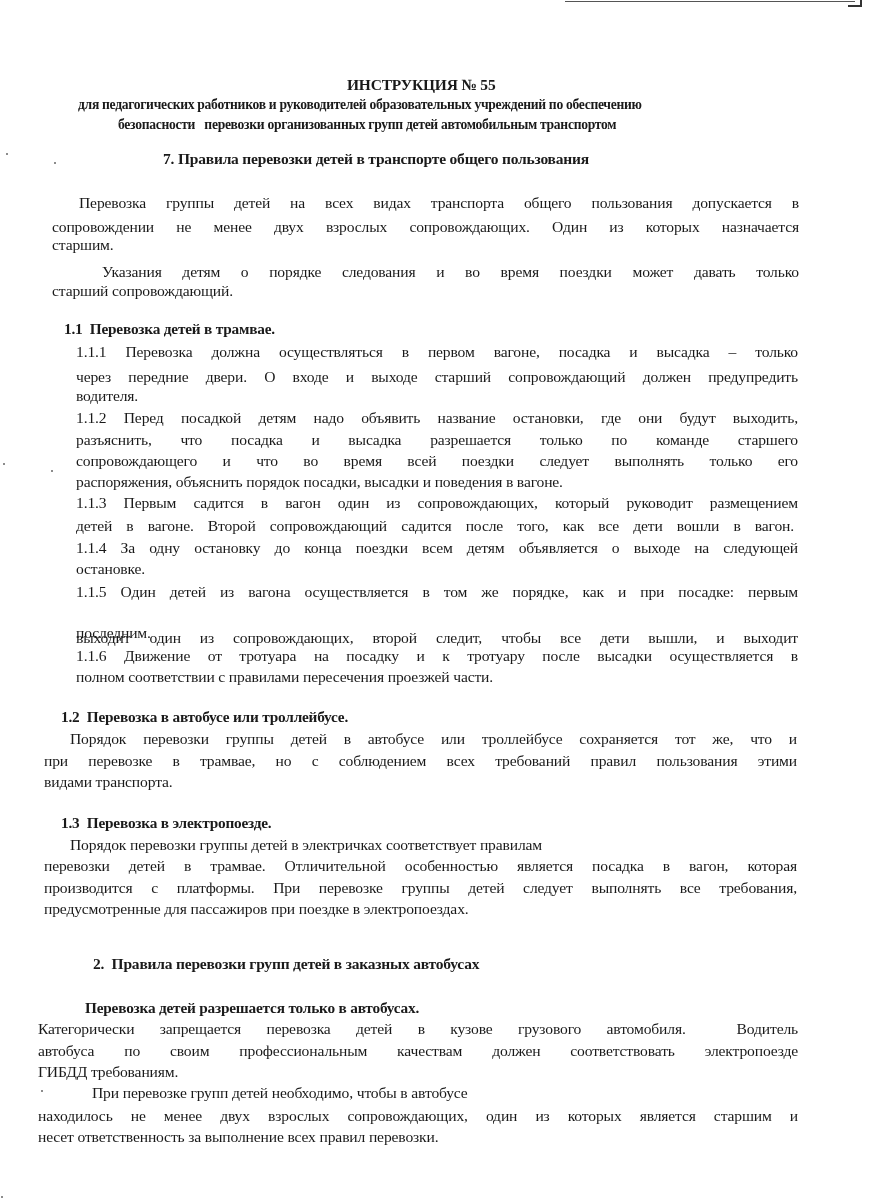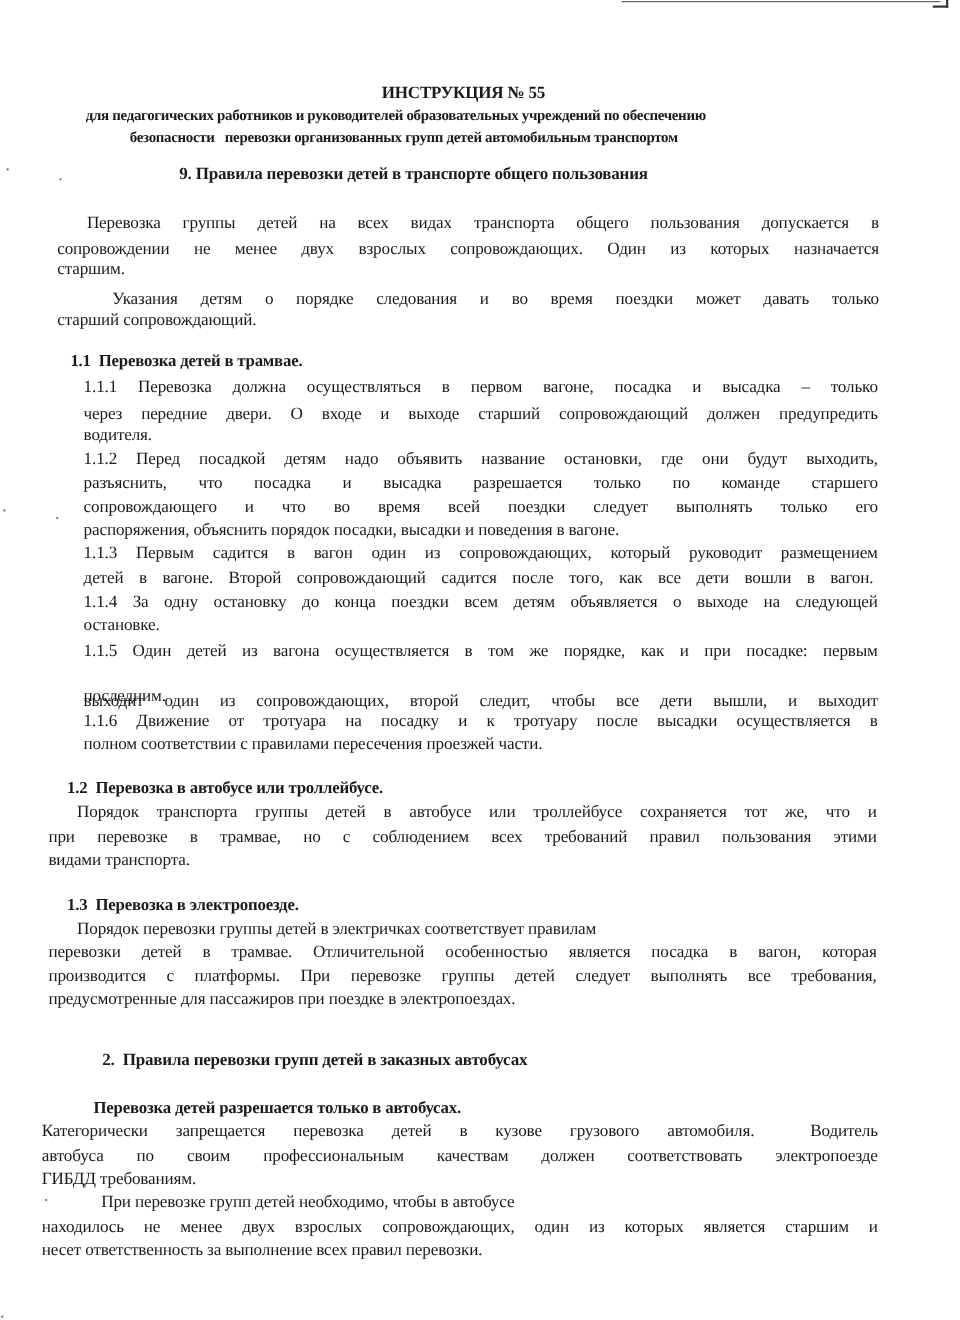--- a/index.html
+++ b/index.html
@@ -94,21 +94,21 @@
   <div class="margin-dot" style="left:54px;top:162px"></div>
   <div class="margin-dot" style="left:3px;top:463px"></div>
   <div class="margin-dot" style="left:51px;top:470px"></div>
   <div class="margin-dot" style="left:41px;top:1090px"></div>
   <div class="margin-dot" style="left:1px;top:1196px"></div>
 
   <div class="abs title" style="left:347px;top:77px">ИНСТРУКЦИЯ № 55</div>
   <div class="abs subtitle" style="left:78px;top:98px;width:693px;">для педагогических работников и руководителей образовательных учреждений по обеспечению</div>
   <div class="abs subtitle" style="left:118px;top:118px;white-space:pre">безопасности   перевозки организованных групп детей автомобильным транспортом</div>
 
-  <div class="abs section-h" style="left:163px;top:151px">9. Правила перевозки детей в транспорте общего пользования</div>
+  <div class="abs section-h" style="left:163px;top:151px">7. Правила перевозки детей в транспорте общего пользования</div>
 
   <div class="abs line just" style="left:79px;top:195px;width:720px">Перевозка группы детей на всех видах транспорта общего пользования допускается в</div>
   <div class="abs line just" style="left:52px;top:219px;width:747px">сопровождении не менее двух взрослых сопровождающих. Один из которых назначается</div>
   <div class="abs line" style="left:52px;top:237px">старшим.</div>
 
   <div class="abs line just" style="left:102px;top:264px;width:697px">Указания детям о порядке следования и во время поездки может давать только</div>
   <div class="abs line" style="left:52px;top:283px">старший сопровождающий.</div>
 
   <div class="abs sub-h" style="left:64px;top:321px;white-space:pre">1.1  Перевозка детей в трамвае.</div>
   <div class="abs line just" style="left:76px;top:344px;width:722px">1.1.1 Перевозка должна осуществляться в первом вагоне, посадка и высадка – только</div>
@@ -122,21 +122,21 @@
   <div class="abs line just" style="left:76px;top:518px;width:718px">детей в вагоне. Второй сопровождающий садится после того, как все дети вошли в вагон.</div>
   <div class="abs line just" style="left:76px;top:540px;width:722px">1.1.4 За одну остановку до конца поездки всем детям объявляется о выходе на следующей</div>
   <div class="abs line" style="left:76px;top:561px">остановке.</div>
   <div class="abs line just" style="left:76px;top:584px;width:722px">1.1.5 Один детей из вагона осуществляется в том же порядке, как и при посадке: первым</div>
   <div class="abs line just" style="left:76px;top:630px;width:722px">выходит один из сопровождающих, второй следит, чтобы все дети вышли, и выходит</div>
   <div class="abs line" style="left:76px;top:625px">последним.</div>
   <div class="abs line just" style="left:76px;top:648px;width:722px">1.1.6 Движение от тротуара на посадку и к тротуару после высадки осуществляется в</div>
   <div class="abs line" style="left:76px;top:669px">полном соответствии с правилами пересечения проезжей части.</div>
 
   <div class="abs sub-h" style="left:61px;top:709px;white-space:pre">1.2  Перевозка в автобусе или троллейбусе.</div>
-  <div class="abs line just" style="left:70px;top:731px;width:727px">Порядок транспорта группы детей в автобусе или троллейбусе сохраняется тот же, что и</div>
+  <div class="abs line just" style="left:70px;top:731px;width:727px">Порядок перевозки группы детей в автобусе или троллейбусе сохраняется тот же, что и</div>
   <div class="abs line just" style="left:44px;top:753px;width:753px">при перевозке в трамвае, но с соблюдением всех требований правил пользования этими</div>
   <div class="abs line" style="left:44px;top:774px">видами транспорта.</div>
 
   <div class="abs sub-h" style="left:61px;top:815px;white-space:pre">1.3  Перевозка в электропоезде.</div>
   <div class="abs line" style="left:70px;top:837px">Порядок перевозки группы детей в электричках соответствует правилам</div>
   <div class="abs line just" style="left:44px;top:858px;width:753px">перевозки детей в трамвае. Отличительной особенностью является посадка в вагон, которая</div>
   <div class="abs line just" style="left:44px;top:880px;width:753px">производится с платформы. При перевозке группы детей следует выполнять все требования,</div>
   <div class="abs line" style="left:44px;top:901px">предусмотренные для пассажиров при поездке в электропоездах.</div>
 
   <div class="abs section-h" style="left:93px;top:956px;white-space:pre">2.  Правила перевозки групп детей в заказных автобусах</div>

